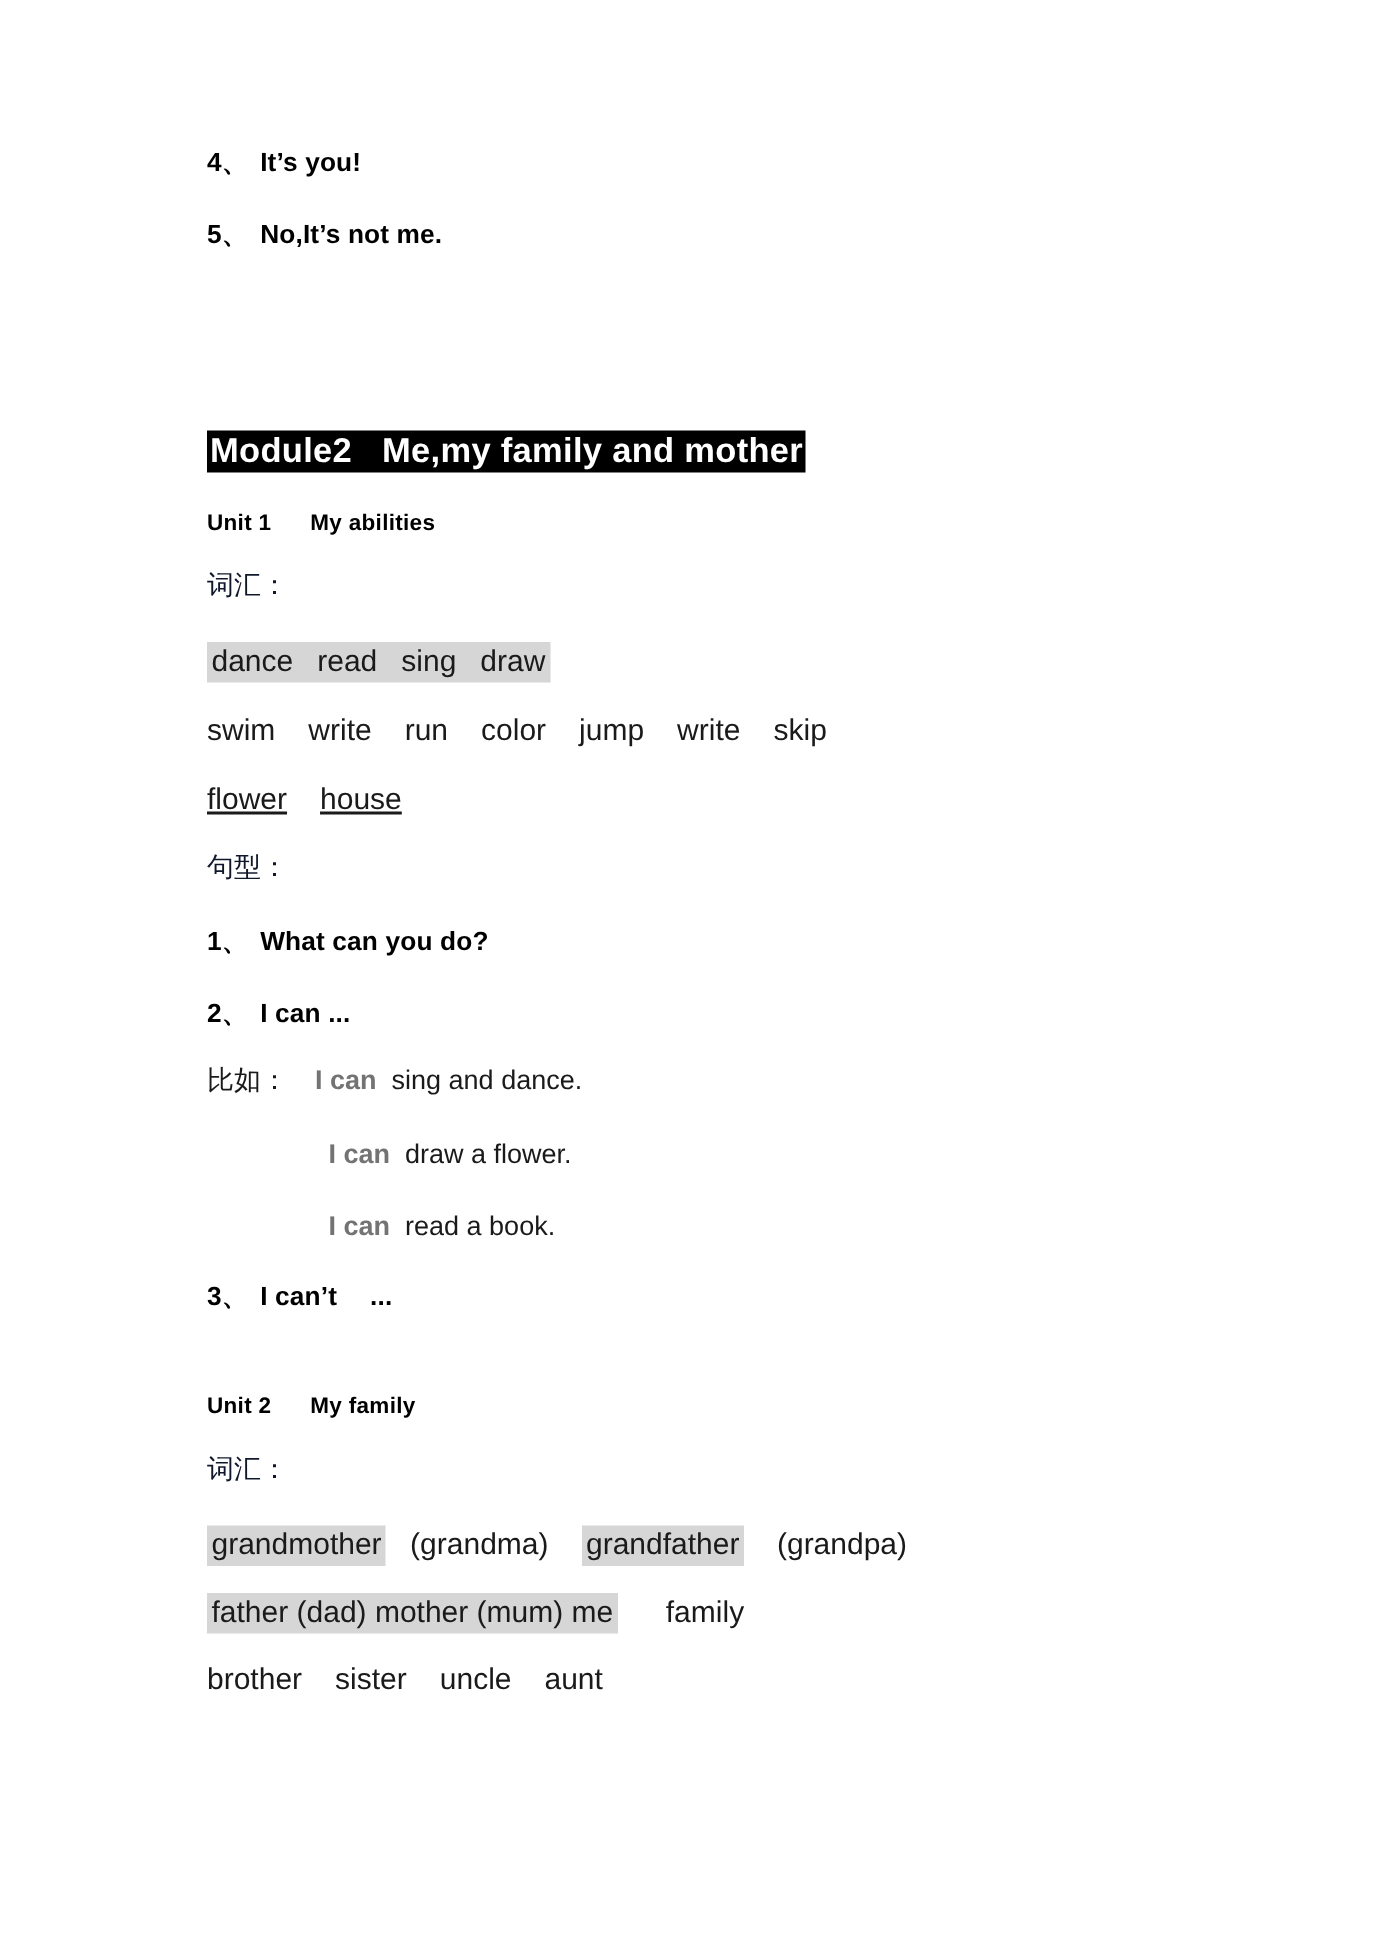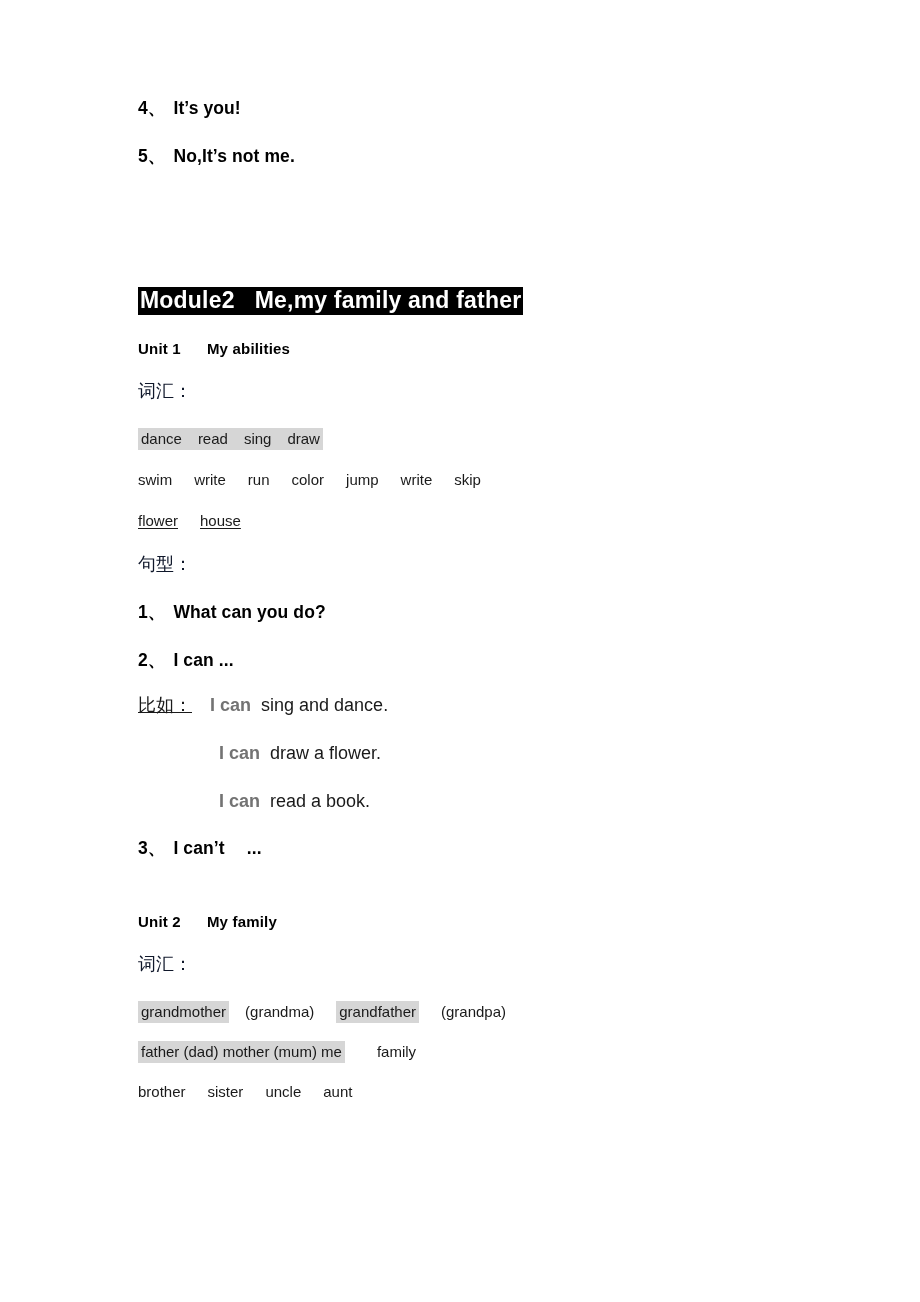--- a/index.html
+++ b/index.html
@@ -63,21 +63,21 @@
   
   .cn-label {
     font-size: 18px;
     font-family: "DejaVu Sans", "Liberation Sans", sans-serif;
     font-weight: normal;
     color: #0f172a;
   }
 
   
   .vocab {
-    font-size: 15px;
+    font-size: 20px;
     color: #1a1a1a;
   }
   .vocab .w { display:inline-block; }
   .hl {
     background: #d6d6d6;
   }
   .hl-pad { padding: 2px 3px 3px 3px; }
   .ul {
     text-decoration: underline;
     text-underline-offset: 2px;
@@ -91,21 +91,20 @@
   .ex-line {
     font-size: 18px;
     color: #1a1a1a;
   }
   .ex-line .lead {
     font-weight: bold;
     color: #737373;
   }
   .ex-line .cn {
     font-family: "DejaVu Sans", "Liberation Sans", sans-serif;
-    text-decoration: underline;
   }
   .ex-indent { display:inline-block; width: 81px; }
   .ex-gap { display:inline-block; width: 18px; }
 </style>
 </head>
 <body>
 
 <div class="page">
   <div class="content">
 
@@ -117,21 +116,21 @@
 
     <div style="height:30px"></div>
 
     <div class="line num-line">
       <span class="num">5、</span><span class="gap-sm"></span><span>No,It’s not me.</span>
     </div>
 
     <div style="height:122px"></div>
 
     <div class="line">
-      <span class="module-bar"><span class="seg">Module2</span><span class="sep"></span><span class="seg">Me,my family and father</span></span>
+      <span class="module-bar"><span class="seg">Module2</span><span class="sep"></span><span class="seg">Me,my family and mother</span></span>
     </div>
 
     <div style="height:26px"></div>
 
     <div class="line unit-head">
       <span>Unit 1</span><span class="sep"></span><span>My abilities</span>
     </div>
 
     <div style="height:26px"></div>
 

